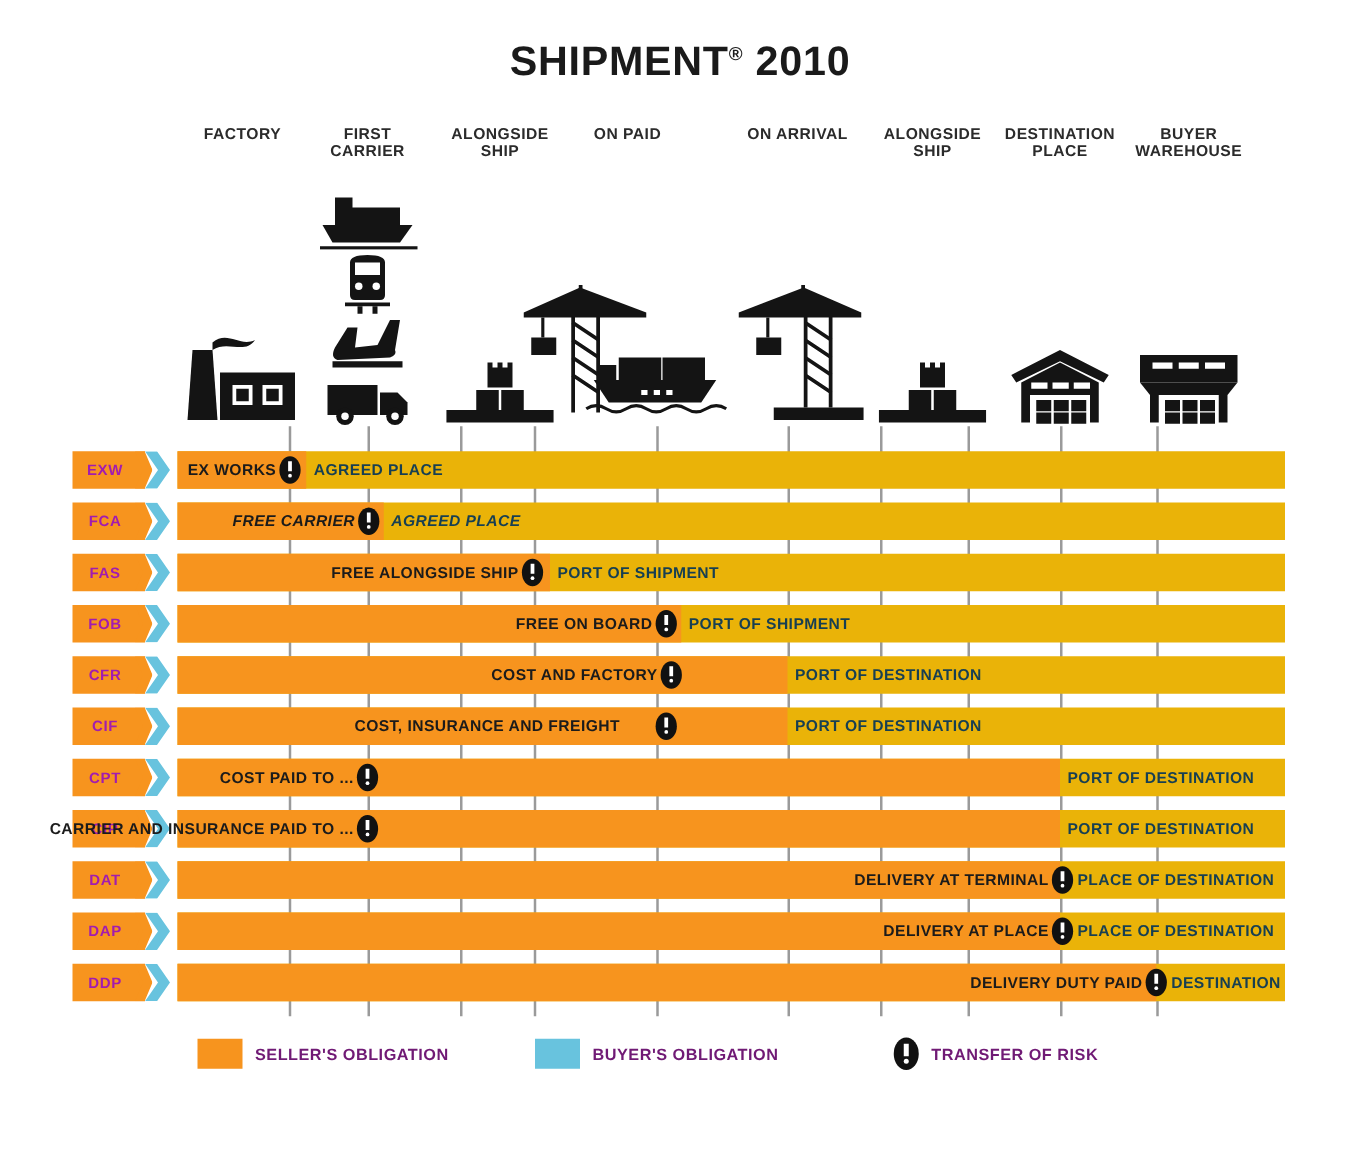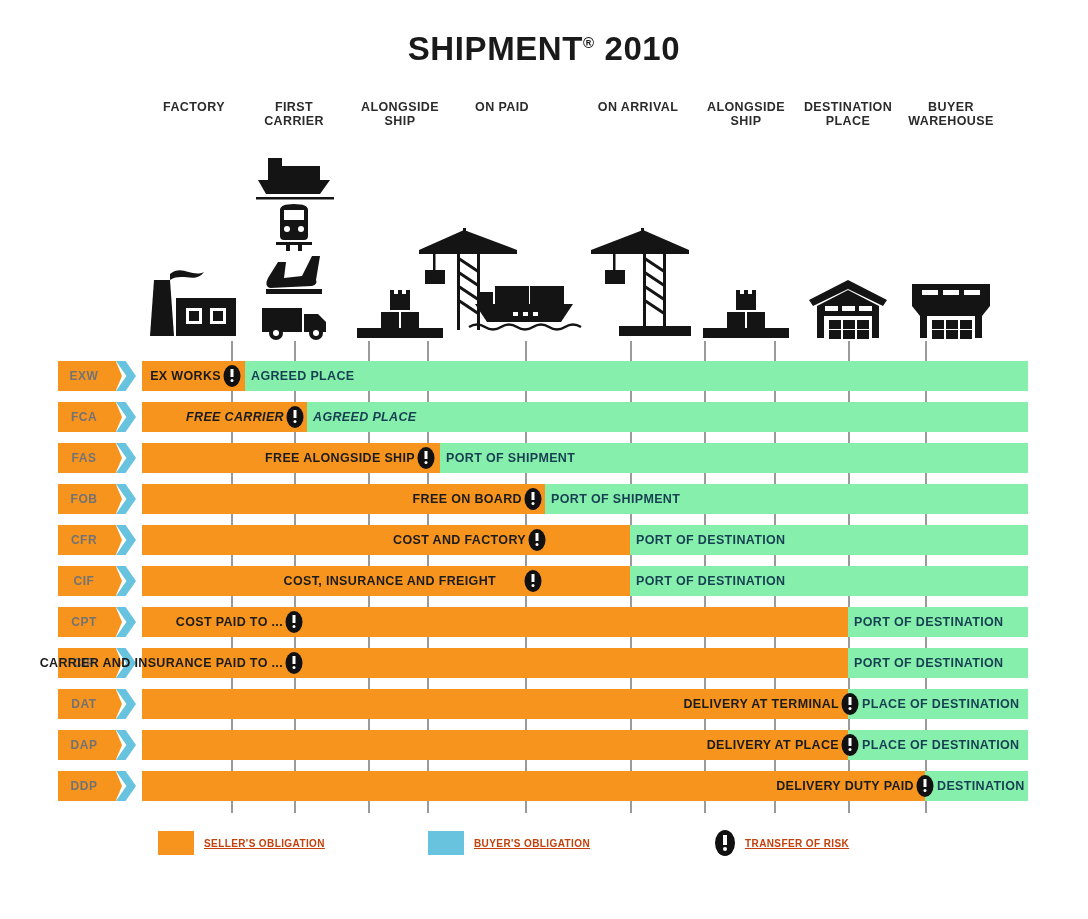--- a/index.html
+++ b/index.html
@@ -106,21 +106,21 @@
     background: #f7941e;
   }
   .badge-label {
     position: absolute;
     left: 0; top: 0;
     width: 52px; height: 30px;
     line-height: 30px;
     text-align: center;
     font-size: 12px;
     font-weight: bold;
-    color: #737373;
+    color: #a21caf;
     letter-spacing: 0.5px;
   }
   .badge-chev-dark {
     position: absolute;
     left: 50px; top: 0;
     width: 14px; height: 30px;
     background: #f7941e;
     clip-path: polygon(0% 0%, 55% 0%, 100% 50%, 55% 100%, 0% 100%, 45% 50%);
   }
   .badge-chev-blue {
@@ -131,21 +131,21 @@
     clip-path: polygon(0% 0%, 48% 0%, 100% 50%, 48% 100%, 0% 100%, 52% 50%);
   }
 
   
   .bar {
     position: absolute;
     top: 0;
     height: 30px;
     left: 142px;
     right: 60px;
-    background: #86efac;
+    background: #eab308;
     overflow: visible;
   }
   .bar-seller {
     position: absolute;
     left: 0; top: 0;
     height: 30px;
     background: #f7941e;
   }
 
   .bar-label-seller {
@@ -244,26 +244,25 @@
   .legend-risk::after {
     content: "";
     position: absolute;
     left: 50%; top: 17px;
     width: 4px; height: 4px;
     margin-left: -2px;
     background: #ffffff;
     border-radius: 50%;
   }
   .legend-text {
-    font-size: 10px;
+    font-size: 13px;
     font-weight: bold;
-    color: #c2410c;
+    color: #701a75;
     letter-spacing: 0.4px;
     white-space: nowrap;
-    text-decoration: underline;
   }
 </style>
 </head>
 <body>
 
 <div id="infographic">
 
   <div class="title">
     <span>SHIPMENT</span><span class="reg">®</span>
     <span>2010</span>

